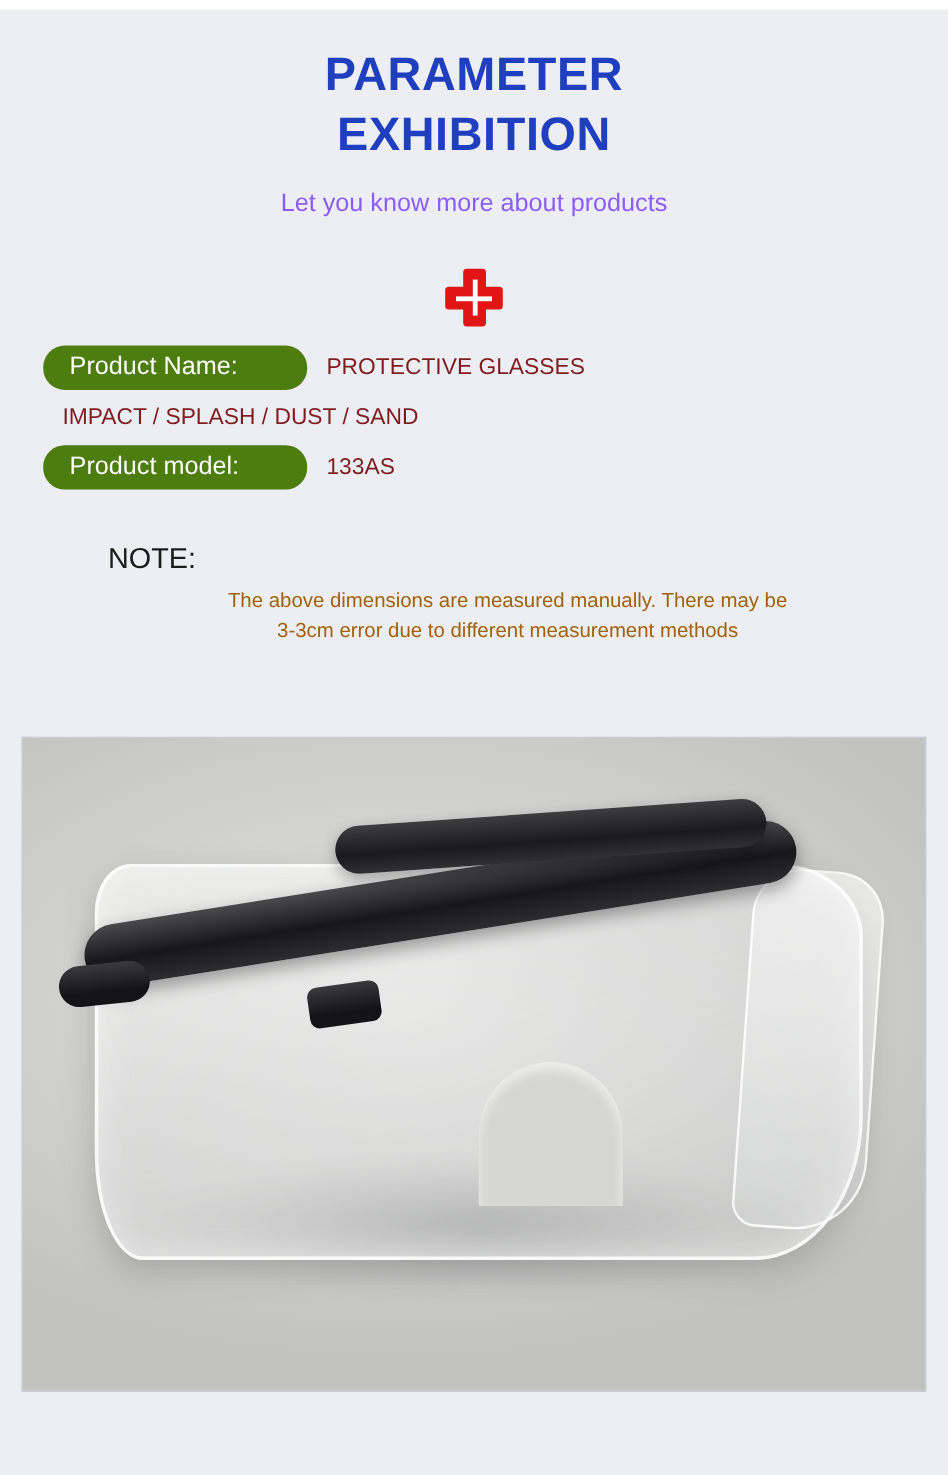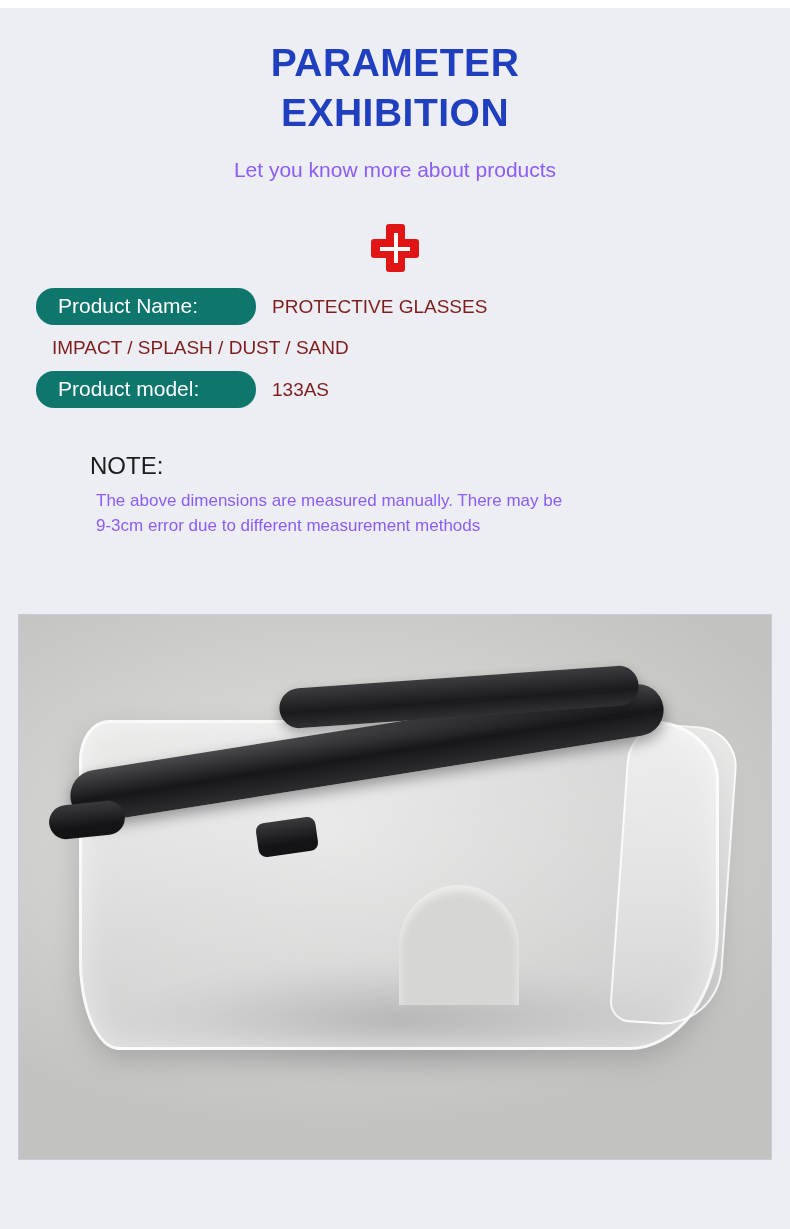--- a/index.html
+++ b/index.html
@@ -85,21 +85,21 @@
   .specs {
     margin-top: 12px;
     padding-left: 36px;
   }
   .spec-row {
     display: flex;
     align-items: center;
     margin-bottom: 12px;
   }
   .spec-label {
-    background: #0f766e;
+    background: #4d7c0f;
     color: #ffffff;
     border-radius: 18px;
     font-size: 21px;
     padding: 7px 22px 8px 22px;
     white-space: nowrap;
     line-height: 1.05;
   }
   .spec-label.w1 { min-width: 220px; }
   .spec-label.w2 { min-width: 220px; }
   .spec-label.w3 { min-width: 220px; }
@@ -114,23 +114,24 @@
     padding-left: 90px;
     padding-right: 40px;
   }
   .note-title {
     font-size: 24px;
     color: #1c1c1c;
     margin-bottom: 8px;
   }
   .note-text {
     font-size: 17px;
-    color: #8b5cf6;
+    color: #a16207;
     line-height: 25px;
     padding-left: 6px;
+    text-align: center;
   }
   .photo-frame {
     position: absolute;
     left: 18px;
     top: 614px;
     width: 754px;
     height: 546px;
     border: 1px solid #c9ccd4;
     background: #d8d8d6;
     overflow: hidden;
@@ -250,21 +251,21 @@
       <div class="spec-label w3">Product model:</div>
       <div class="spec-value">133AS</div>
     </div>
 
   </div>
 
   <div class="note-block">
     <div class="note-title">NOTE:</div>
     <div class="note-text">
       <div>The above dimensions are measured manually. There may be</div>
-      <div>9-3cm error due to different measurement methods</div>
+      <div>3-3cm error due to different measurement methods</div>
     </div>
   </div>
 
   <div class="photo-frame">
     <div class="photo">
       <div class="floor-shadow"></div>
       <div class="goggles">
         <div class="lens"></div>
         <div class="lens-notch"></div>
         <div class="side-shield"></div>

